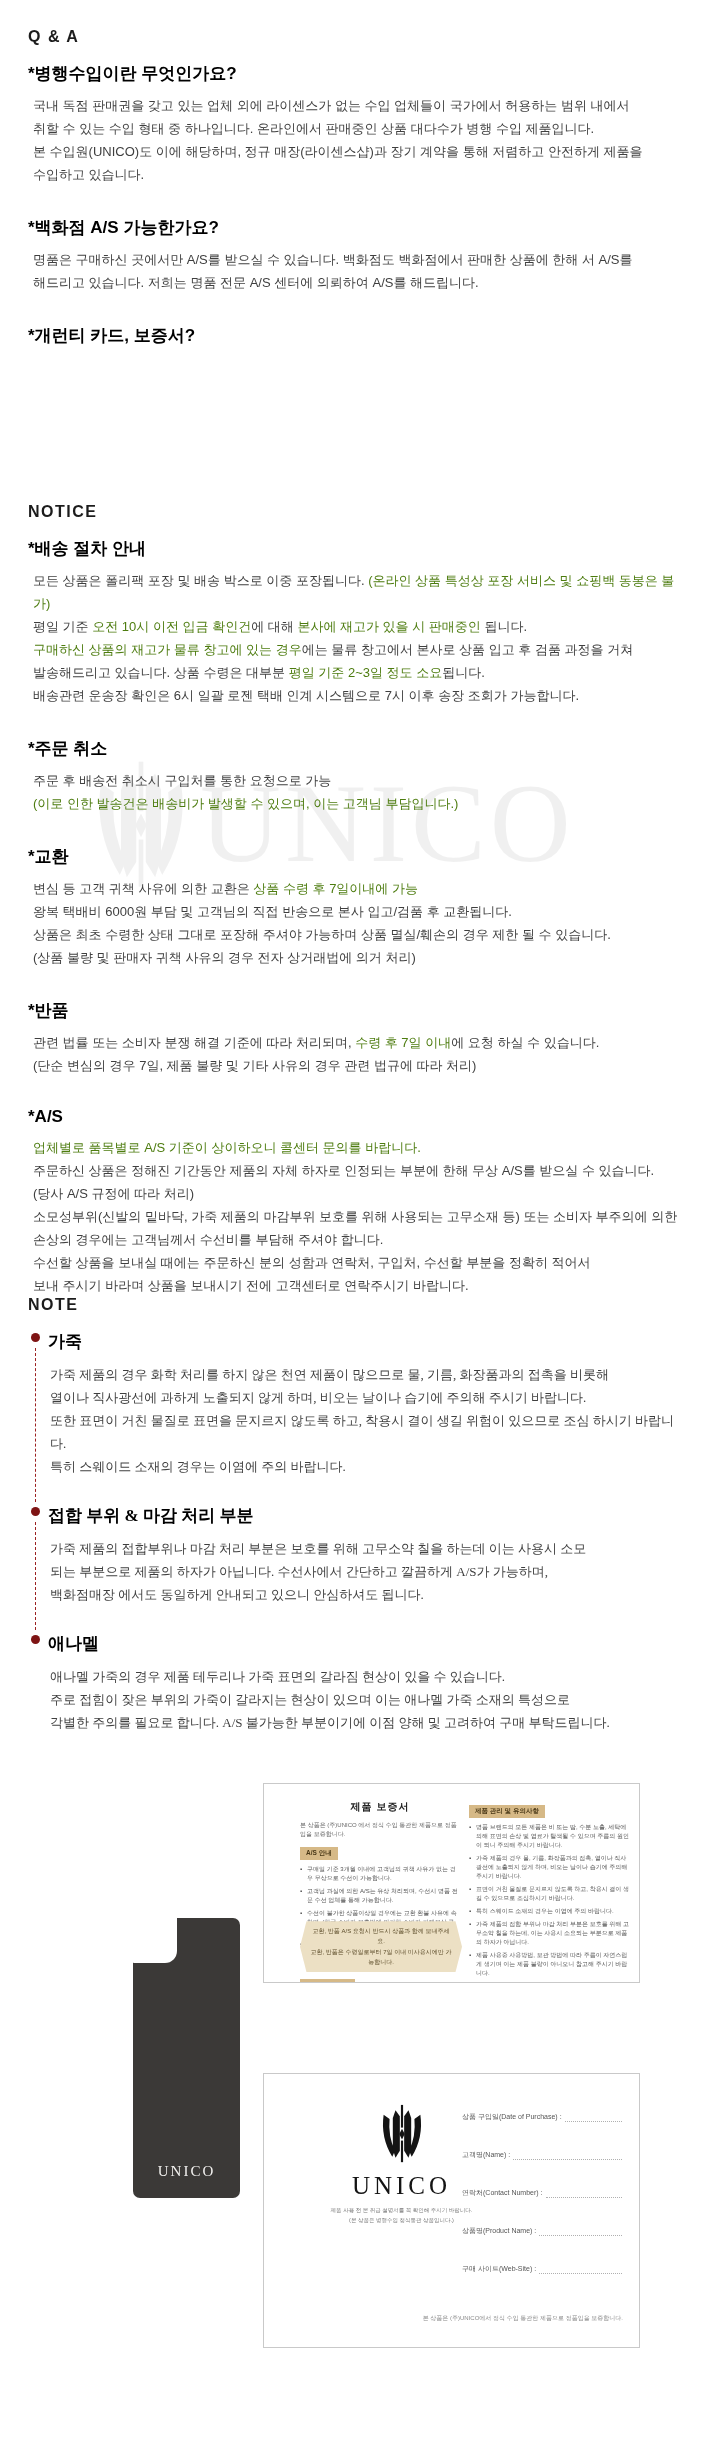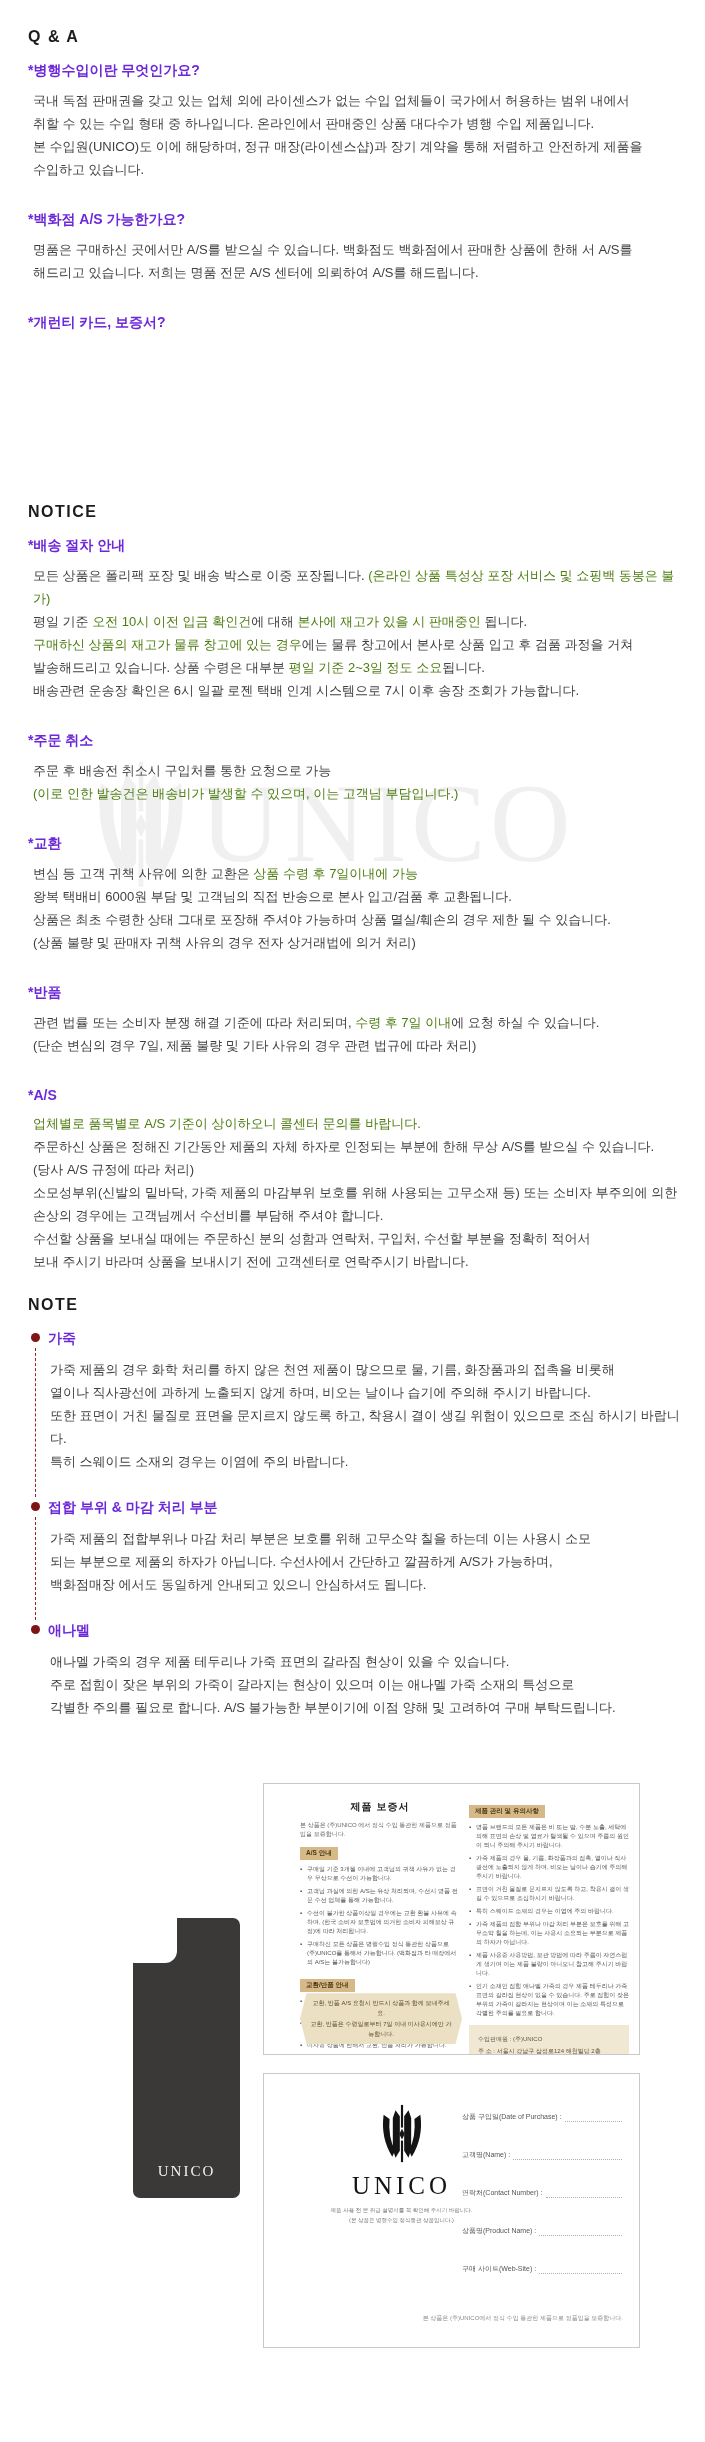--- a/index.html
+++ b/index.html
@@ -5,43 +5,43 @@
   * { margin:0; padding:0; box-sizing:border-box; }
   html,body { background:#fff; }
   body { font-family:"Liberation Sans","DejaVu Sans",sans-serif; color:#3f3f3f; }
   .page { position:relative; width:705px; height:2442px; background:#fff; overflow:hidden; }
 
   
   .sec { position:absolute; left:28px; right:22px; z-index:2; }
   .sec-title { font-size:16px; font-weight:600; color:#1c1c1c; letter-spacing:1.5px; margin-bottom:16px; }
   .block + .block { margin-top:30px; }
   .notice .block + .block { }
-  .item-title { font-size:14px; font-weight:700; color:#6d28d9; }
+  .item-title { font-size:17px; font-weight:700; color:#000000; }
   .body { font-size:13px; line-height:23px; color:#3f3f3f; white-space:pre-line; margin:9px 0 0 5px; }
   .red { color:#4d7c0f; }
 
   #qa-section { top:28px; }
   #notice-section { top:503px; }
   #note-section { top:1296px; }
 
   
-  .note-item { position:relative; padding-left:20px; }
+  .note-item { position:relative; padding-left:20px;font-family:Liberation Serif, serif; }
   .note-item + .note-item { margin-top:26px; }
   .note-dot { position:absolute; left:3px; top:3px; width:9px; height:9px; border-radius:50%; background:#7e1414; }
   .note-item.railed::after { content:""; position:absolute; left:7px; top:18px; bottom:-24px; border-left:1px dashed #9b2020; }
   .note-item .body { margin:10px 0 0 2px; }
 
   
   .watermark { position:absolute; top:748px; left:82px; width:560px; display:flex; align-items:center; z-index:1; pointer-events:none; }
   .watermark svg { width:118px; height:150px; color:#000; opacity:0.055; }
   .wm-text { font-family:"Liberation Serif","DejaVu Serif",serif; font-size:112px; letter-spacing:4px; color:#000; opacity:0.055; line-height:1; }
 
   
   .wbox { position:absolute; background:#fff; border:1px solid #c9c9c9; z-index:2; overflow:hidden; }
-  #warranty-certificate { top:1783px; left:263px; width:377px; height:272px; }
+  #warranty-certificate { top:1783px; left:263px; width:377px; height:200px; }
   .wcol { position:absolute; top:13px; }
   .wcol.left  { left:36px; width:160px; }
   .wcol.right { left:205px; width:160px; }
   .wtitle { font-size:10px; font-weight:700; text-align:center; color:#222; letter-spacing:1px; margin-top:3px; }
   .wsub { font-size:6px; color:#666; margin-top:7px; }
   .badge { display:inline-block; background:#d6b987; color:#473615; font-size:6.5px; font-weight:700; padding:2px 6px; margin:8px 0 5px; }
   ul.wlist { list-style:none; font-size:6px; line-height:1.5; color:#555; }
   ul.wlist li { position:relative; padding-left:7px; margin-bottom:4px; }
   ul.wlist li::before { content:"▪"; position:absolute; left:0; top:0; font-size:6px; color:#555; }
   .ribbon { position:absolute; left:36px; bottom:10px; width:162px; background:#ece0c4; color:#5a4a28;

